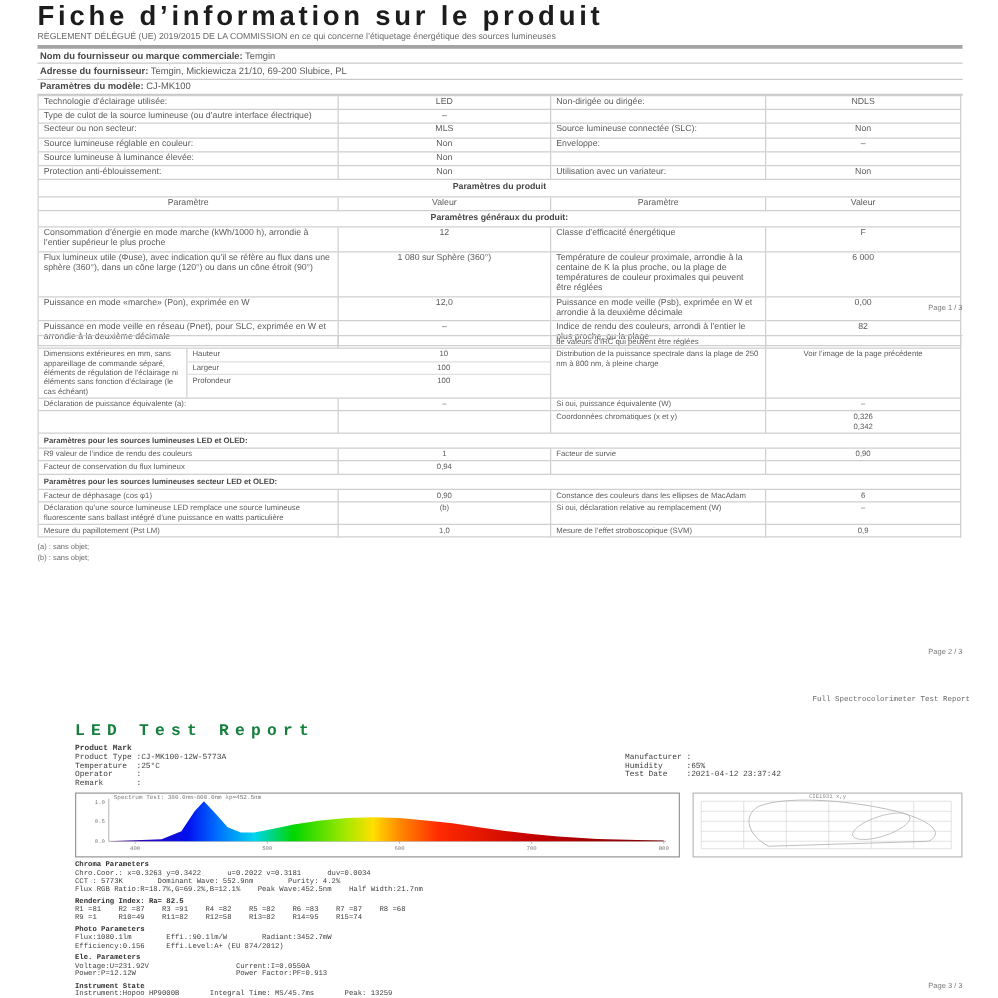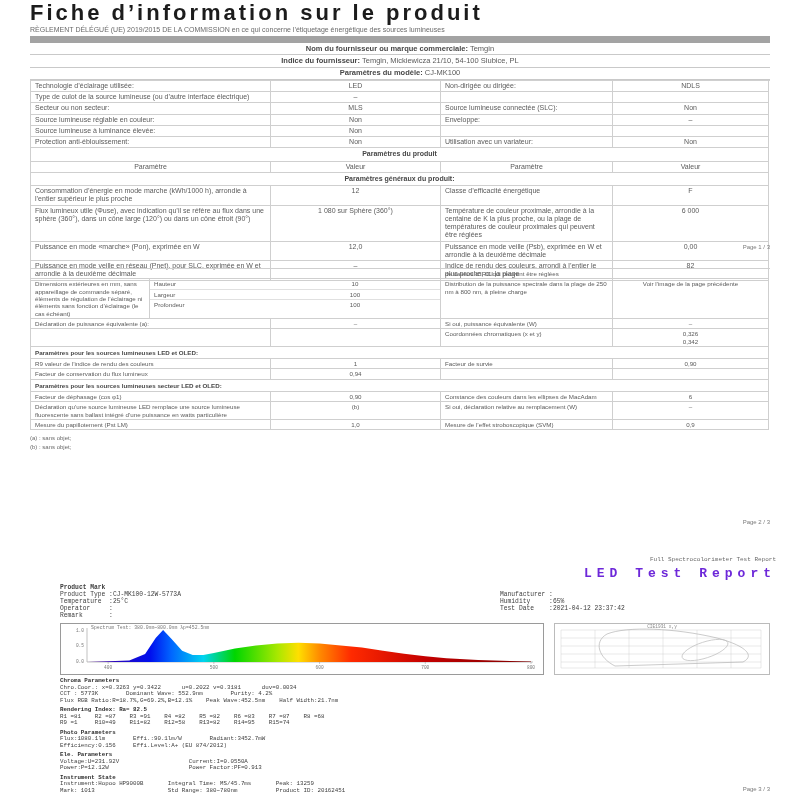--- a/index.html
+++ b/index.html
@@ -5,21 +5,21 @@
   html,body{margin:0;padding:0;}
   body{width:798px;height:798px;background:#fff;position:relative;overflow:hidden;
        font-family:"Liberation Sans",sans-serif;color:#5a5a5a;}
   .pg{position:absolute;left:30px;width:740px;}
   
   #p1{top:2px;}
   .title{font-size:22px;font-weight:bold;color:#1c1c1c;letter-spacing:3px;line-height:1;}
   .subtitle{font-size:7px;color:#6a6a6a;margin-top:2px;line-height:1.15;width:700px;}
   .lrow{font-size:7.5px;border-bottom:1px solid #c9c9c9;padding:1.5px 2px;line-height:1.1;}
   .lrow b{color:#474747;}
-  .lrows{border-top:7px solid #a3a3a3;margin-top:2px;text-align:center;}
+  .lrows{border-top:3px solid #a3a3a3;margin-top:2px;}
   .t4{display:grid;grid-template-columns:240px 170px 172px 156px;font-size:7px;
       border-left:1px solid #cfcfcf;border-top:1px solid #cfcfcf;line-height:1.18;color:#5a5a5a;}
   .t4>div{border-right:1px solid #cfcfcf;border-bottom:1px solid #cfcfcf;padding:1px 4px;}
   .t4 .val{text-align:center;}
   .t4 .hd{grid-column:1/5;text-align:center;font-weight:bold;color:#474747;padding:2px;}
   .t4 .sec{grid-column:1/5;font-weight:bold;color:#474747;padding:2px 4px;}
   .t4 .ch{font-weight:normal;color:#5a5a5a;}
   #p2{top:268px;font-size:6px;}
   .t4.small{font-size:6.2px;}
   .dimcell{grid-column:1/3;display:flex;padding:0!important;}
@@ -28,21 +28,21 @@
   .dimrow{display:flex;border-bottom:1px solid #e0e0e0;}
   .dimrow:last-child{border-bottom:none;flex:1;}
   .dimrow .dl{flex:1;padding:1px 4px;}
   .dimrow .dv{width:162px;text-align:center;padding:1px 4px;}
   .fnotes{font-size:6px;margin-top:4px;line-height:1.4;color:#6a6a6a;}
   .pagelab{position:absolute;font-size:6px;color:#7a7a7a;}
   
   #p3{position:absolute;left:60px;top:556px;width:716px;
       font-family:"Liberation Mono","DejaVu Sans Mono",monospace;color:#3d3d3d;}
   .corner{font-size:6px;text-align:right;color:#6a6a6a;}
-  .rtitle{font-size:13px;font-weight:bold;letter-spacing:5px;text-align:right;color:#6d28d9;margin-top:3px;}
+  .rtitle{font-size:13px;font-weight:bold;letter-spacing:5px;text-align:left;color:#15803d;margin-top:14px;}
   .pblock{display:flex;font-size:6.3px;line-height:1.12;margin-top:3px;}
   .pblock .colL{width:440px;}
   .pblock .colR{flex:1;}
   .pbold{font-weight:bold;}
   .pline{white-space:pre;}
   .chartrow{display:flex;margin-top:4px;gap:10px;}
   .specbox{width:482px;height:50px;border:1px solid #9a9a9a;position:relative;}
   .specann{position:absolute;left:30px;top:1px;font-size:4.8px;color:#777;}
   .ciebox{width:214px;height:50px;border:1px solid #bbb;position:relative;}
   .cielab{position:absolute;left:0;right:0;top:0;text-align:center;font-size:4.5px;color:#888;}
@@ -52,21 +52,21 @@
   svg text{font-family:"Liberation Mono","DejaVu Sans Mono",monospace;font-size:4.5px;fill:#777;}
 </style>
 </head>
 <body>
 
 <div class="pg" id="p1">
   <div class="title">Fiche d’information sur le produit</div>
   <div class="subtitle">RÈGLEMENT DÉLÉGUÉ (UE) 2019/2015 DE LA COMMISSION en ce qui concerne l’étiquetage énergétique des sources lumineuses</div>
   <div class="lrows">
     <div class="lrow"><b>Nom du fournisseur ou marque commerciale:</b> <span>Temgin</span></div>
-    <div class="lrow"><b>Indice du fournisseur:</b> <span>Temgin, Mickiewicza 21/10, 54-100 Slubice, PL</span></div>
+    <div class="lrow"><b>Adresse du fournisseur:</b> <span>Temgin, Mickiewicza 21/10, 69-200 Slubice, PL</span></div>
     <div class="lrow"><b>Paramètres du modèle:</b> <span>CJ-MK100</span></div>
   </div>
   <div class="t4">
     <div>Technologie d’éclairage utilisée:</div>
       <div class="val">LED</div>
       <div>Non-dirigée ou dirigée:</div>
       <div class="val">NDLS</div>
     <div>Type de culot de la source lumineuse (ou d’autre interface électrique)</div>
       <div class="val">–</div>
       <div></div>

